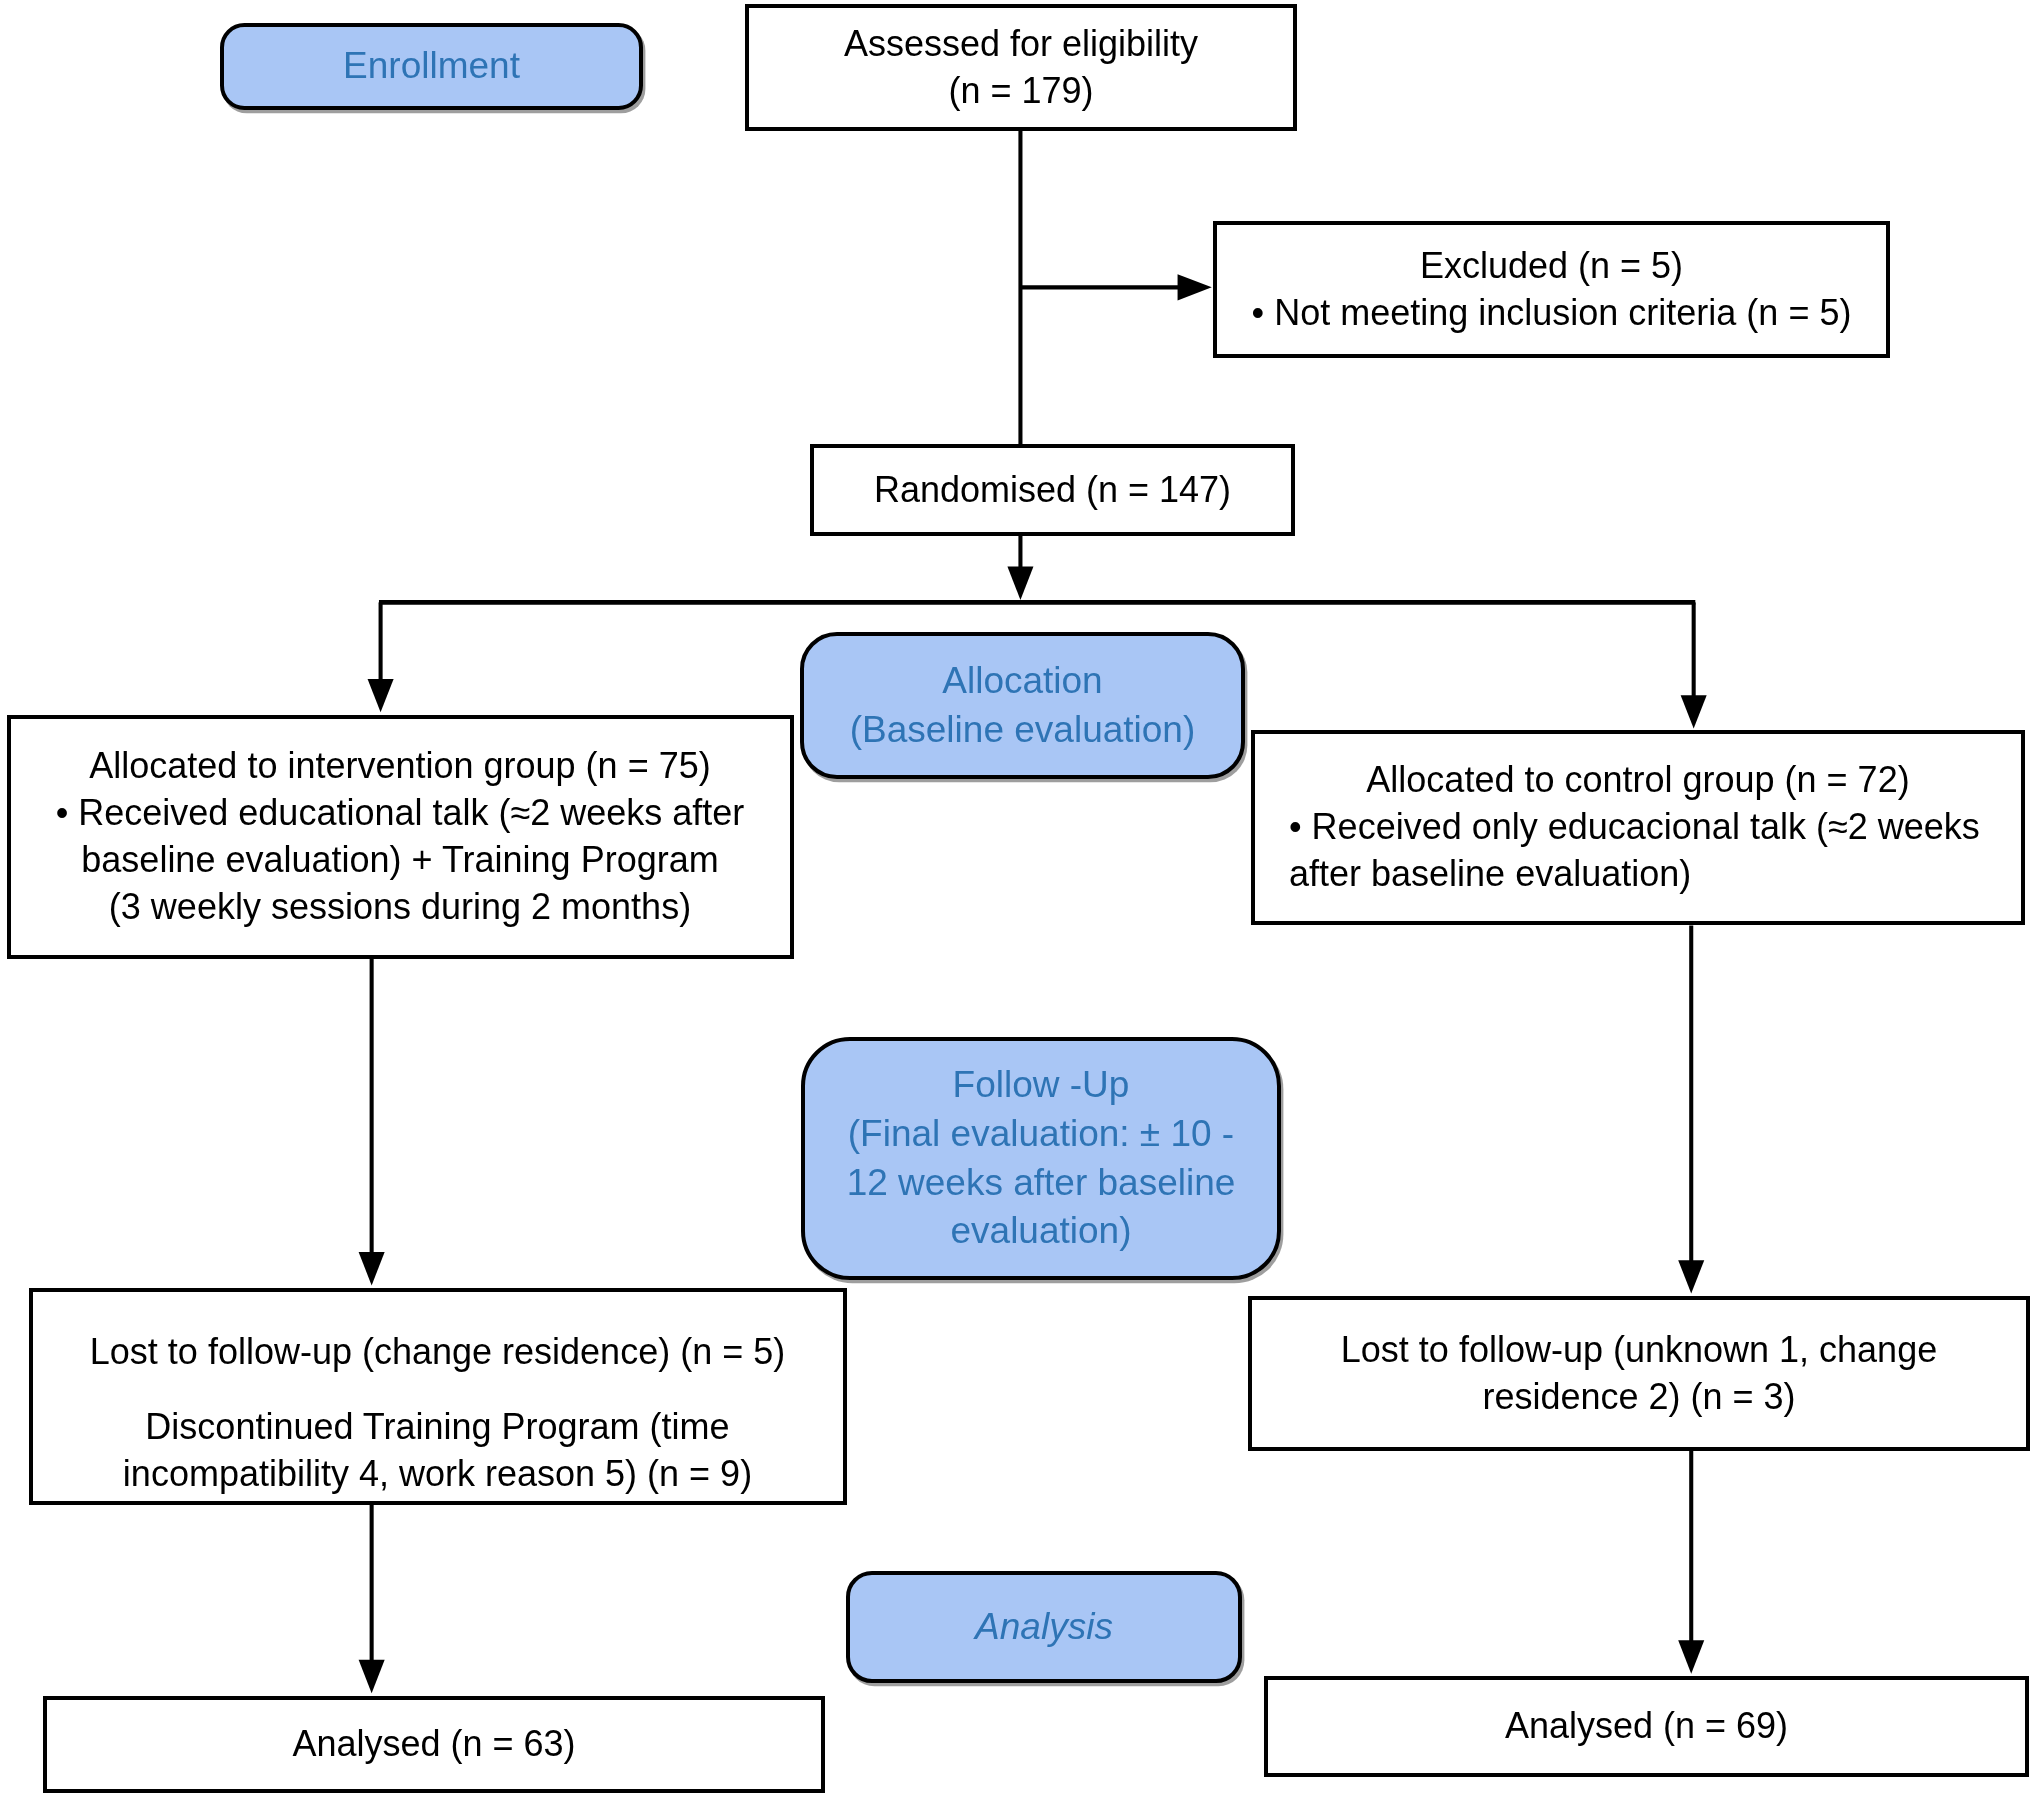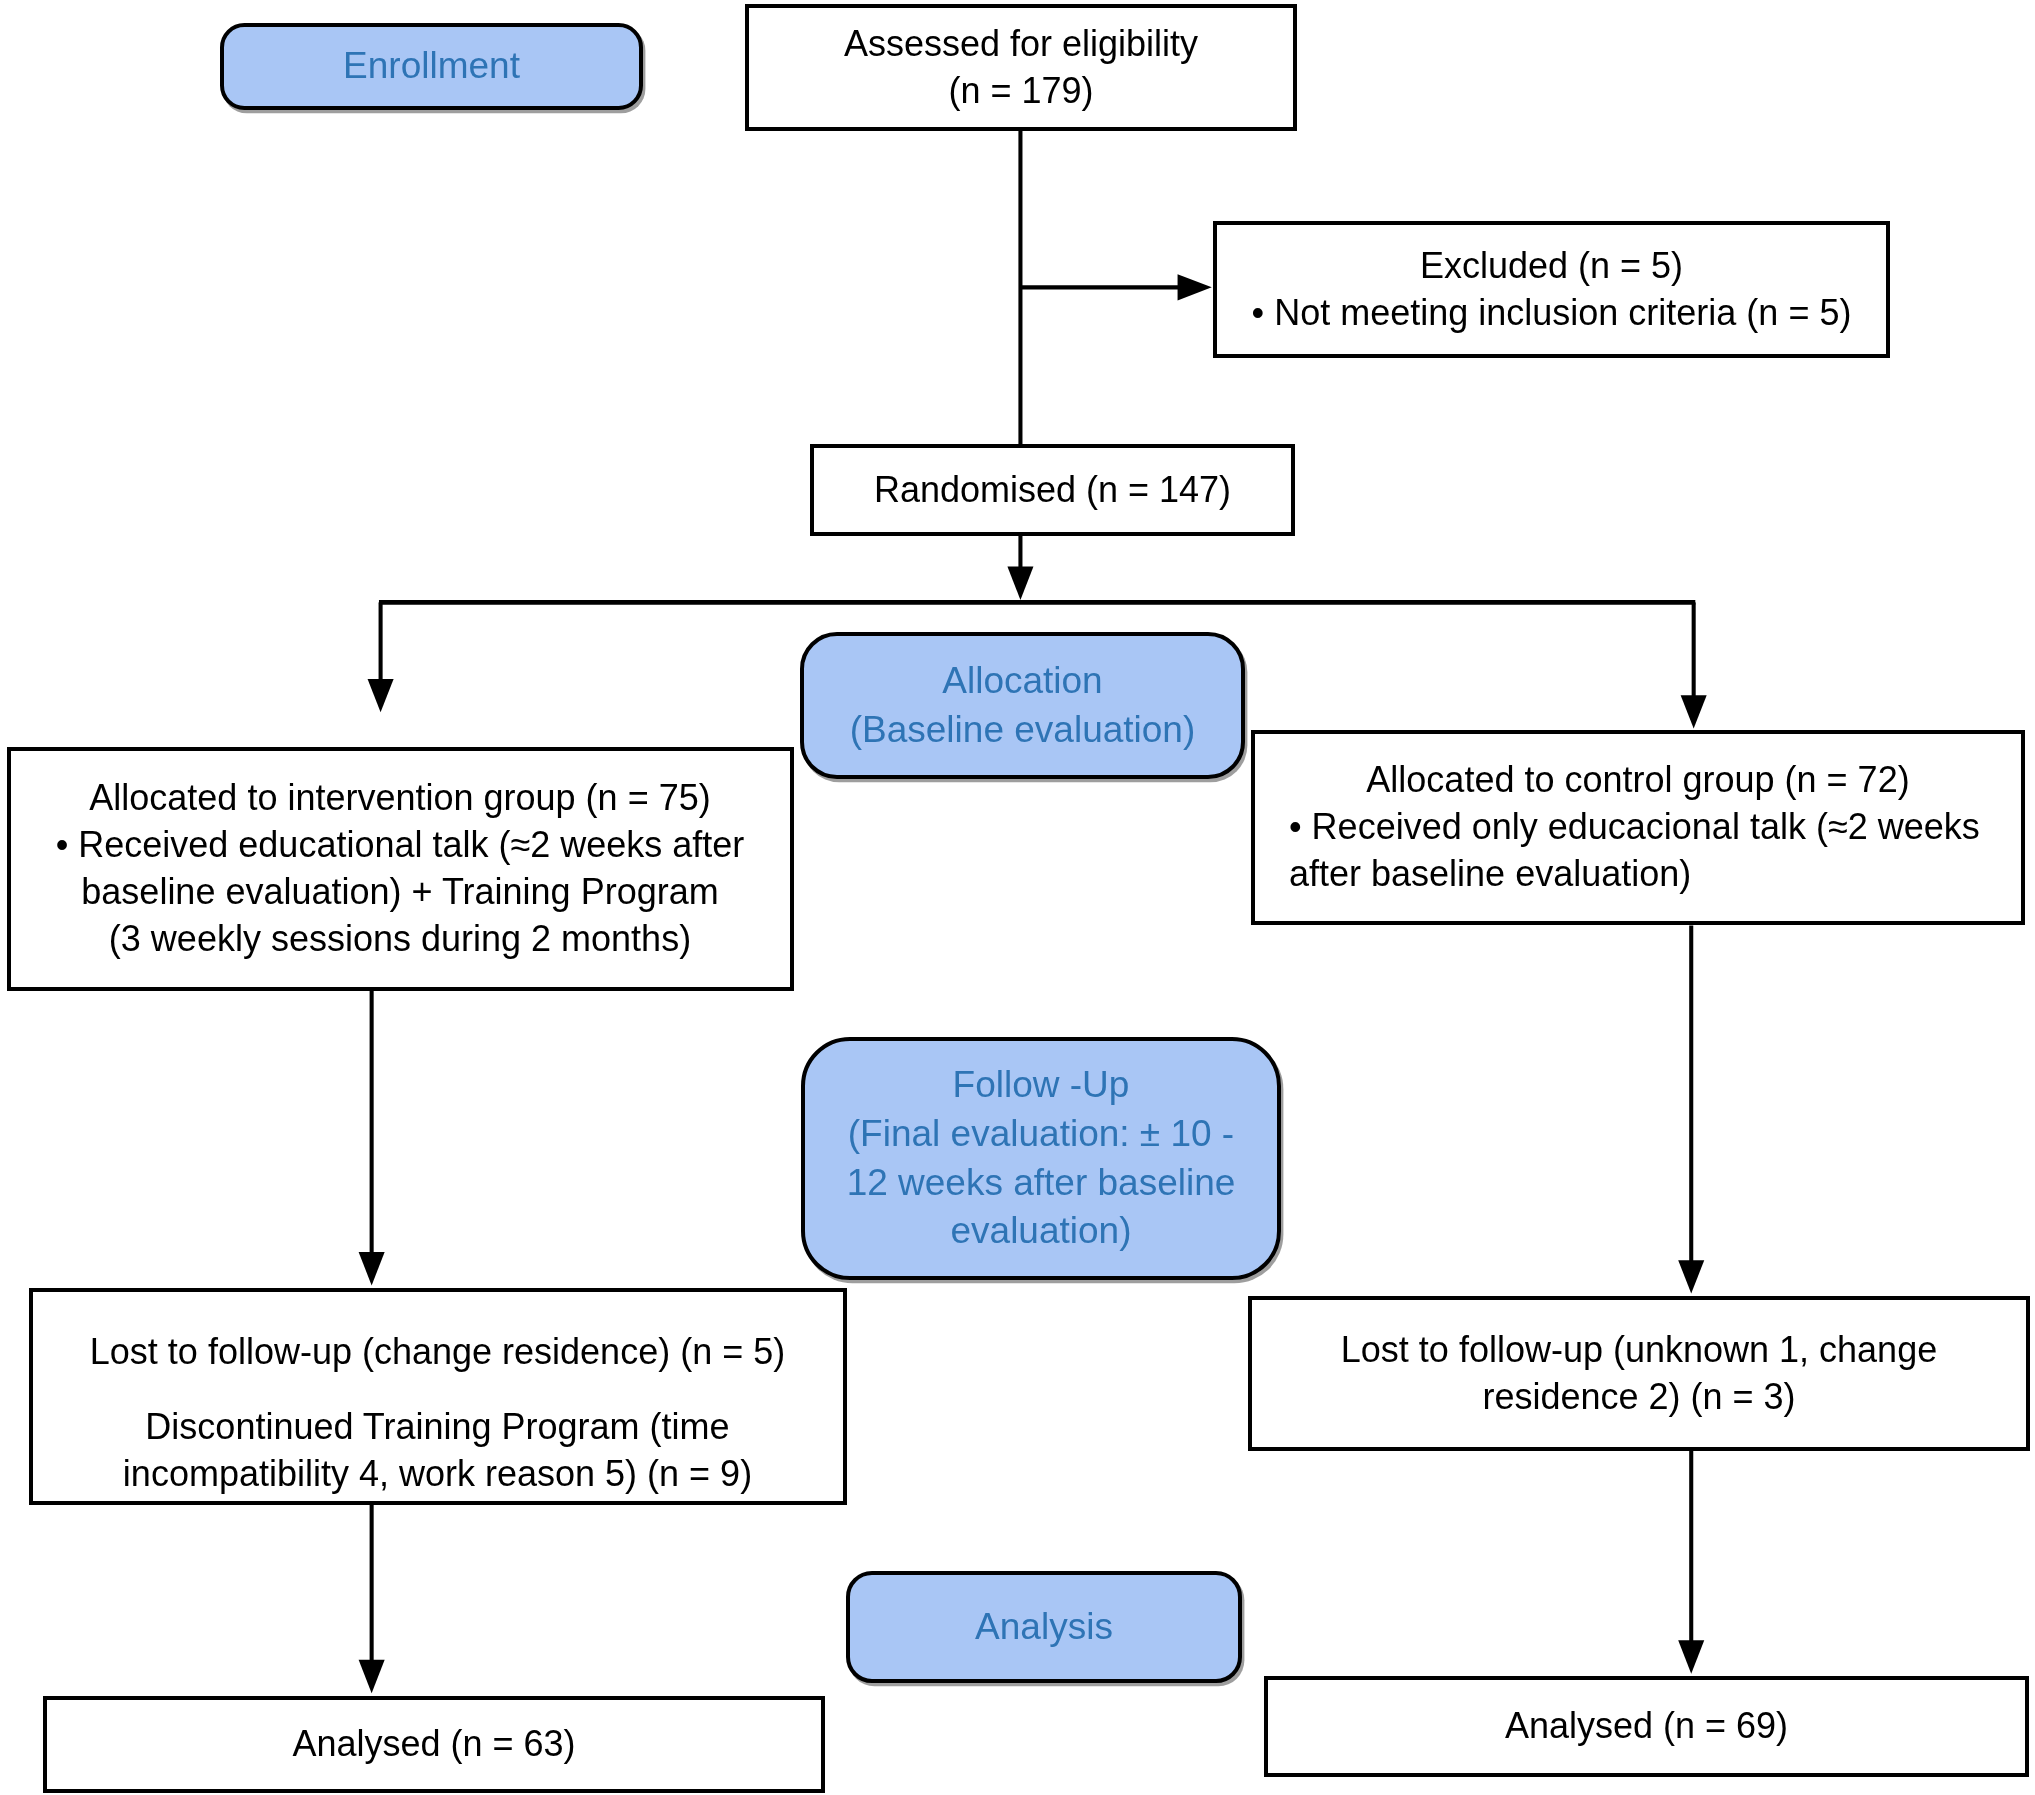--- a/index.html
+++ b/index.html
@@ -90,31 +90,31 @@
   <div class="stage" style="left:800px;top:632px;width:445px;height:147px;border-radius:37px;">Allocation
 (Baseline evaluation)</div>
 
   <div class="stage" style="left:220px;top:23px;width:423px;height:87px;border-radius:24.4px;">Enrollment</div>
 
   <div class="stage" style="left:801px;top:1037px;width:480px;height:243px;border-radius:49px;">Follow -Up
 (Final evaluation: ± 10 -
 12 weeks after baseline
 evaluation)</div>
 
-  <div class="stage" style="left:846px;top:1571px;width:396px;height:112px;border-radius:26px;">Analysis</div>
+  <div class="stage" style="left:846px;top:1571px;width:396px;height:112px;border-radius:26px;font-style:italic;">Analysis</div>
 
   <div class="fbox" style="left:745px;top:4.1px;width:552px;height:127px;">Assessed for eligibility
 (n = 179)</div>
 
   <div class="fbox" style="left:1213px;top:221px;width:677px;height:137px;">Excluded (n = 5)
 • Not meeting inclusion criteria (n = 5)</div>
 
   <div class="fbox" style="left:810px;top:444px;width:485px;height:92px;">Randomised (n = 147)</div>
 
-  <div class="fbox" style="left:6.5px;top:715px;width:787px;height:244px;margin-top:32px;">Allocated to intervention group (n = 75)
+  <div class="fbox" style="left:6.5px;top:715px;width:787px;height:244px;">Allocated to intervention group (n = 75)
 • Received educational talk (≈2 weeks after
 baseline evaluation) + Training Program
 (3 weekly sessions during 2 months)</div>
 
   <div class="fbox top-align" style="left:1251px;top:730px;width:774px;height:195px;padding-top:23px;">
     <div>Allocated to control group (n = 72)</div>
     <div class="bullet-left">• Received only educacional talk (≈2 weeks
 after baseline evaluation)</div>
   </div>
 

